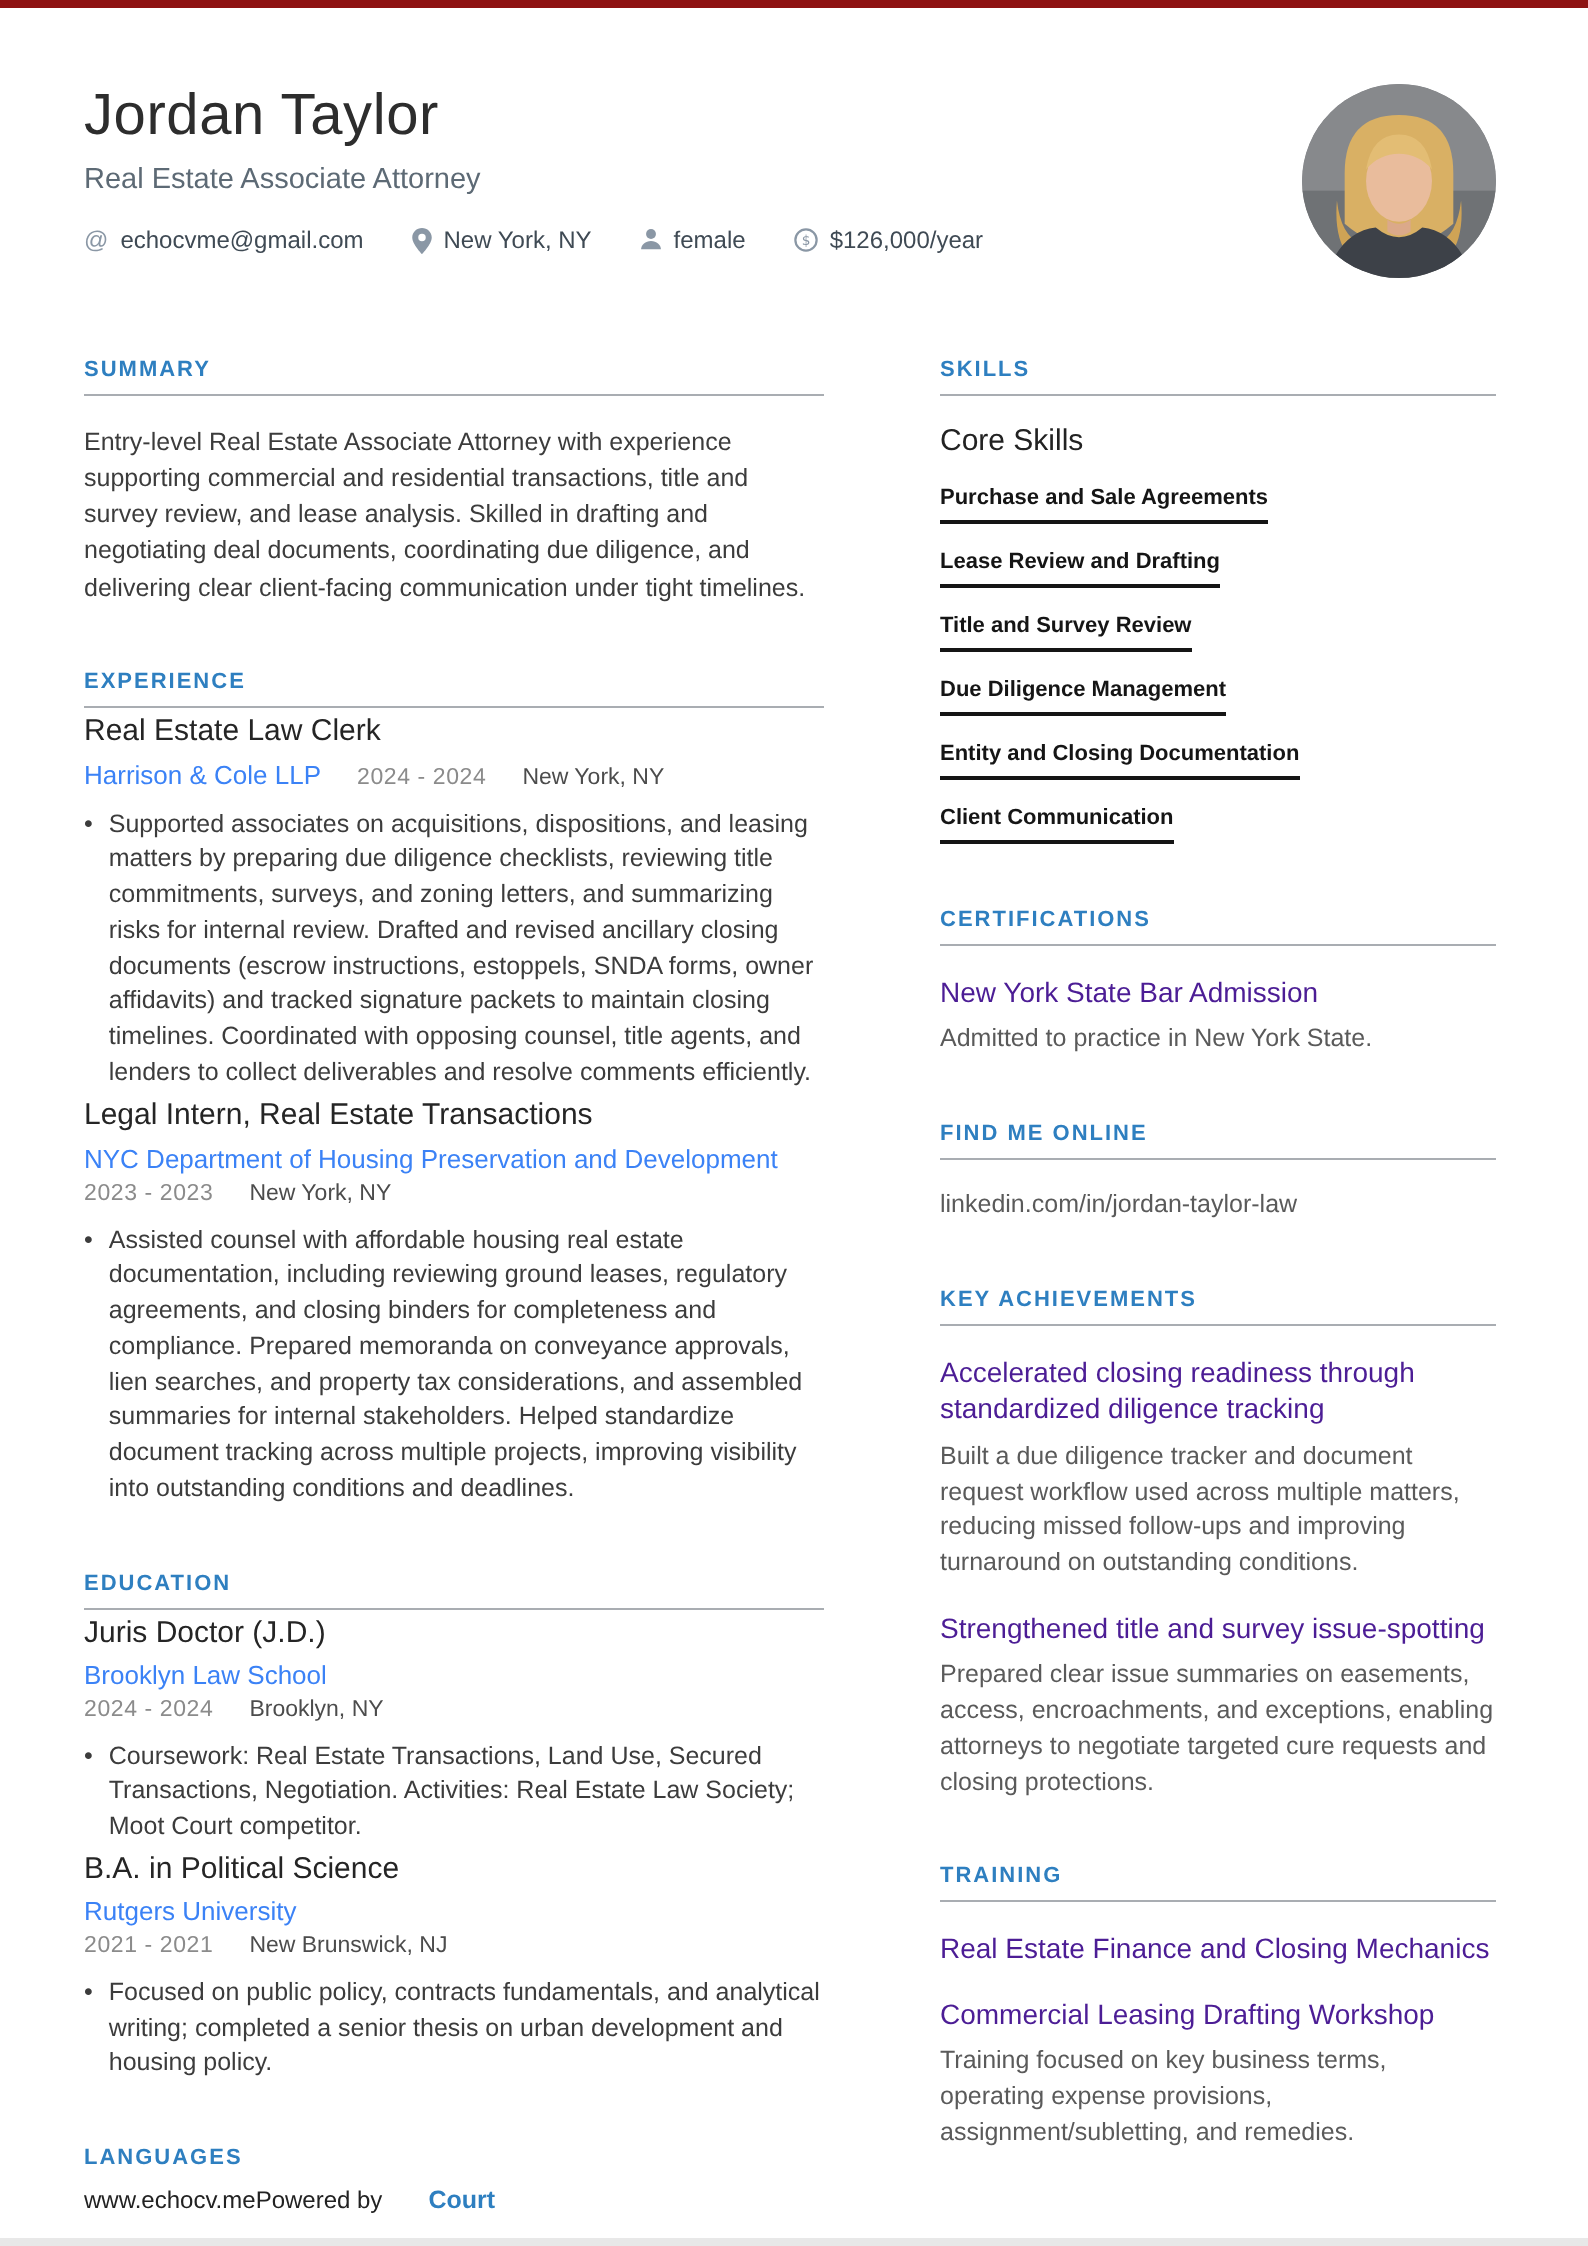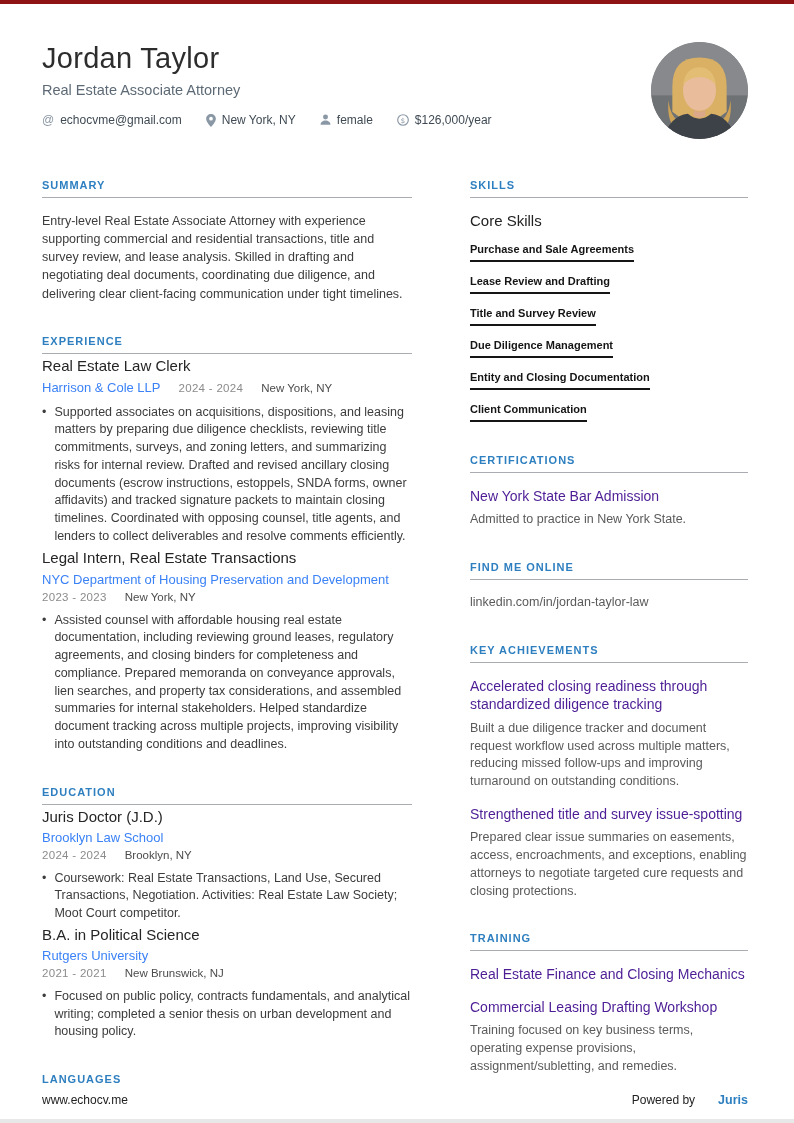--- a/index.html
+++ b/index.html
@@ -56,21 +56,21 @@
   .tag { font-size: 11px; font-weight: 700; color: #151515; border-bottom: 2px solid #151515; padding-bottom: 5px; white-space: nowrap; }
 
   
   .item { margin-top: 14px; }
   .item-title { font-size: 14px; color: #4c1d95; line-height: 1.32; }
   .item-desc { margin-top: 6px; font-size: 12.5px; color: #5a5a5a; line-height: 1.42; }
 
   
   .footer {
     position: absolute; left: 42px; right: 46px; bottom: 12px;
-    display: flex; justify-content: space-between; align-items: center;
+    display: flex; justify-content: flex-start; align-items: center;
     font-size: 12px; color: #222;
   }
   .powered { display: flex; gap: 23px; align-items: baseline; }
   .brand { color: #2e7fc0; font-weight: 700; font-size: 12.5px; }
 </style>
 </head>
 <body>
 
 <div class="page">
   <div class="topbar"></div>
@@ -270,16 +270,16 @@
         </div>
       </section>
 
     </div>
   </div>
 
   <footer class="footer">
     <span>www.echocv.me</span>
     <span class="powered">
       <span>Powered by</span>
-      <span class="brand">Juris</span>
+      <span class="brand">Court</span>
     </span>
   </footer>
 </div>
 
 </body></html>

